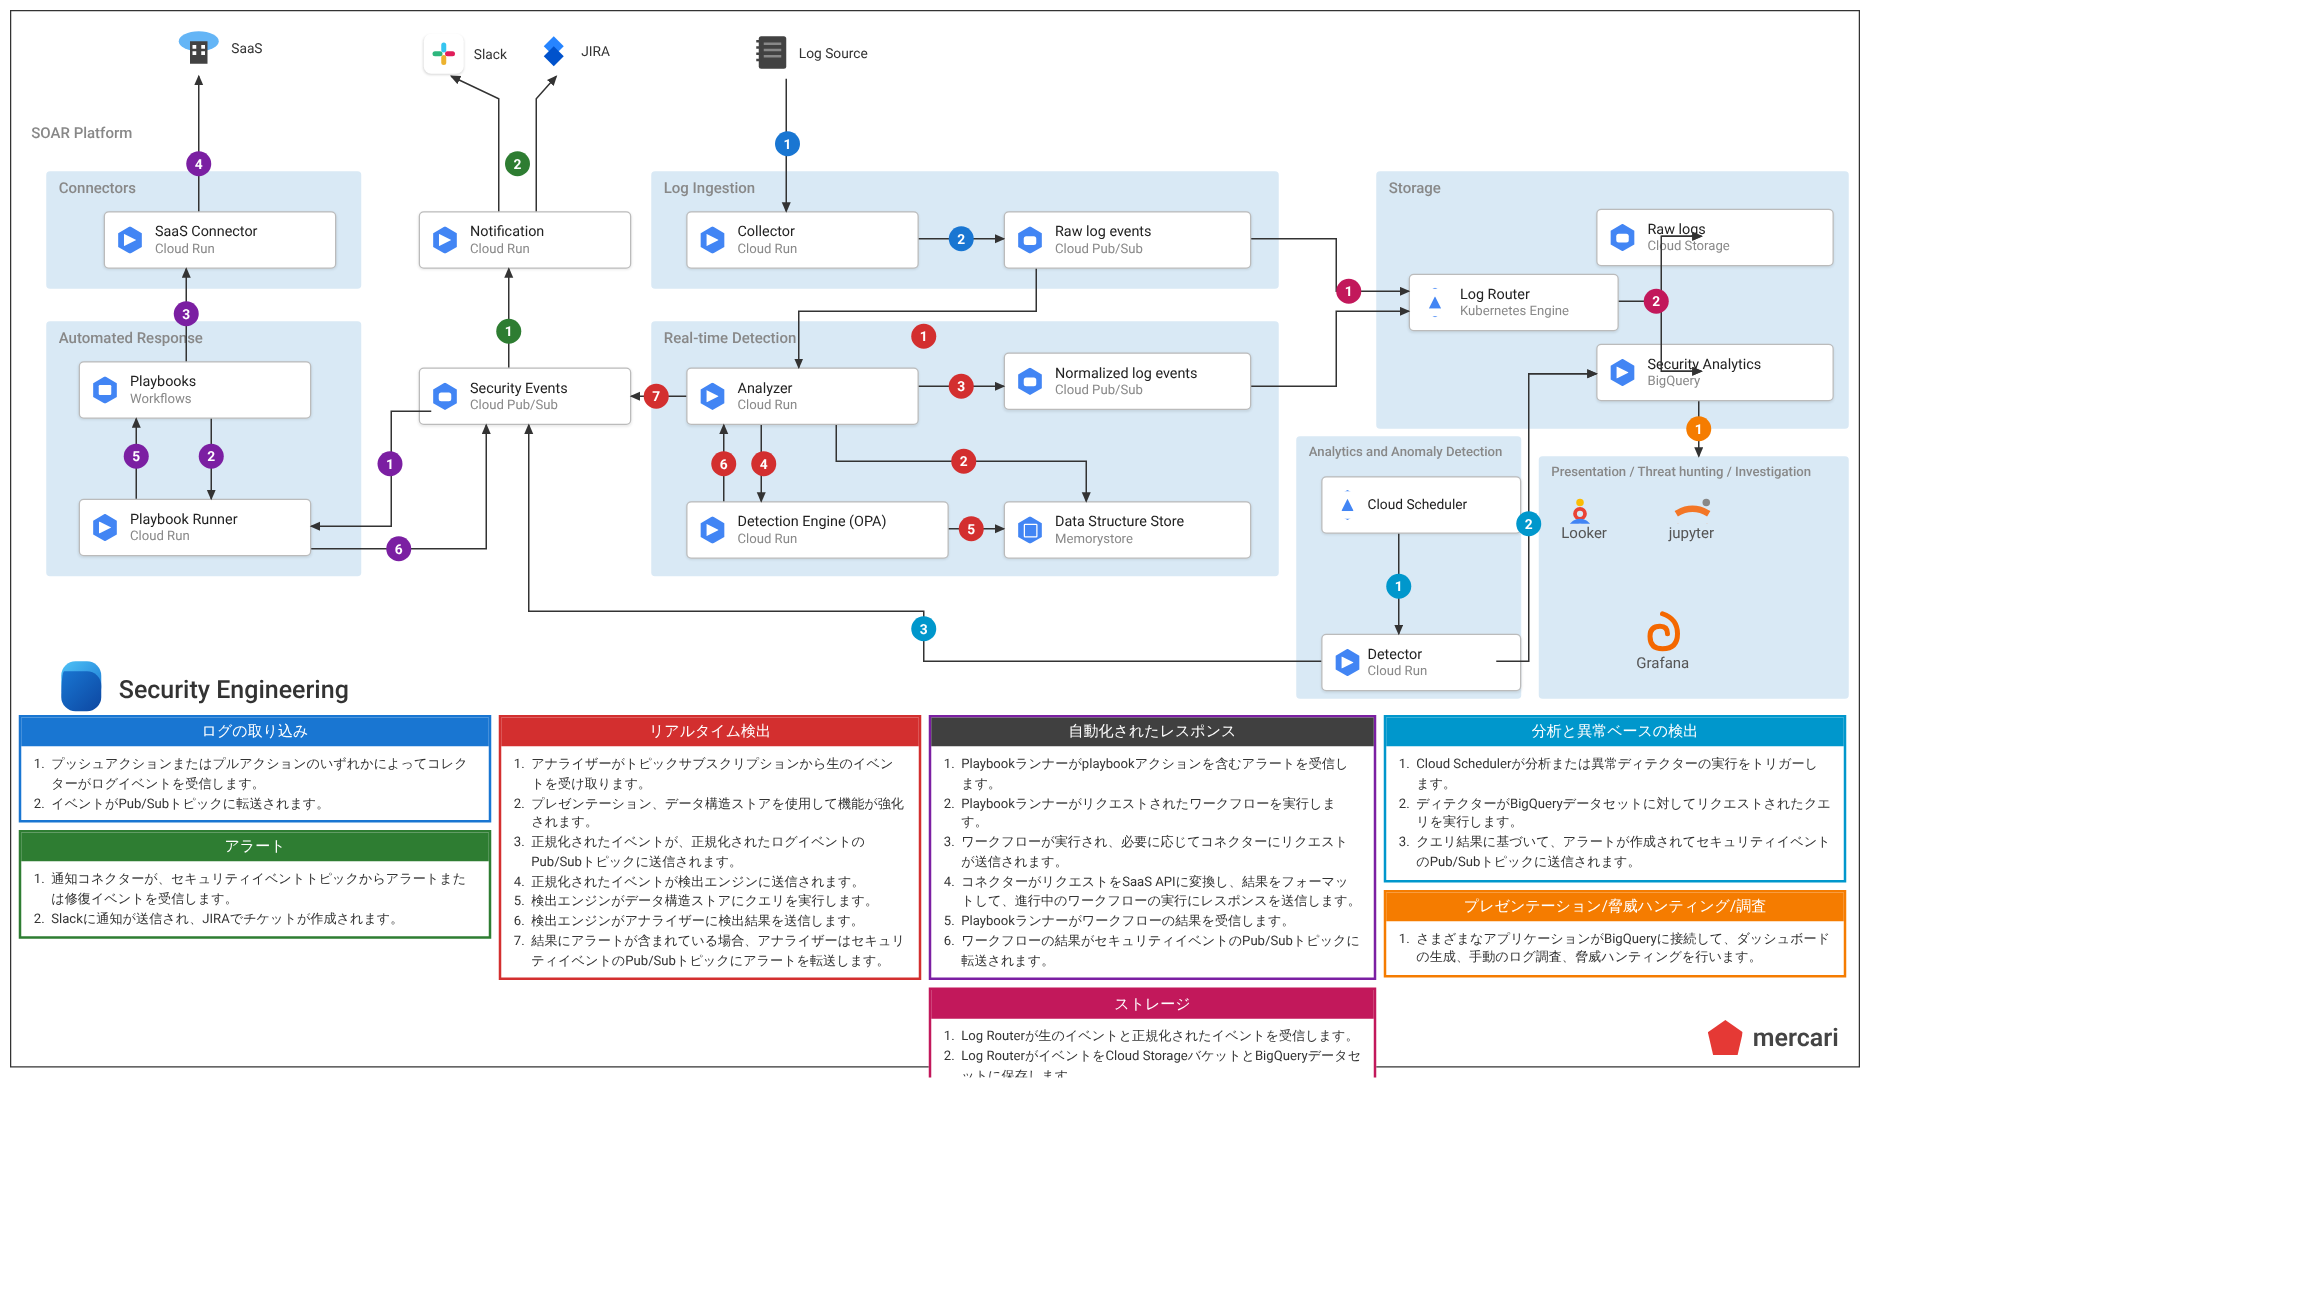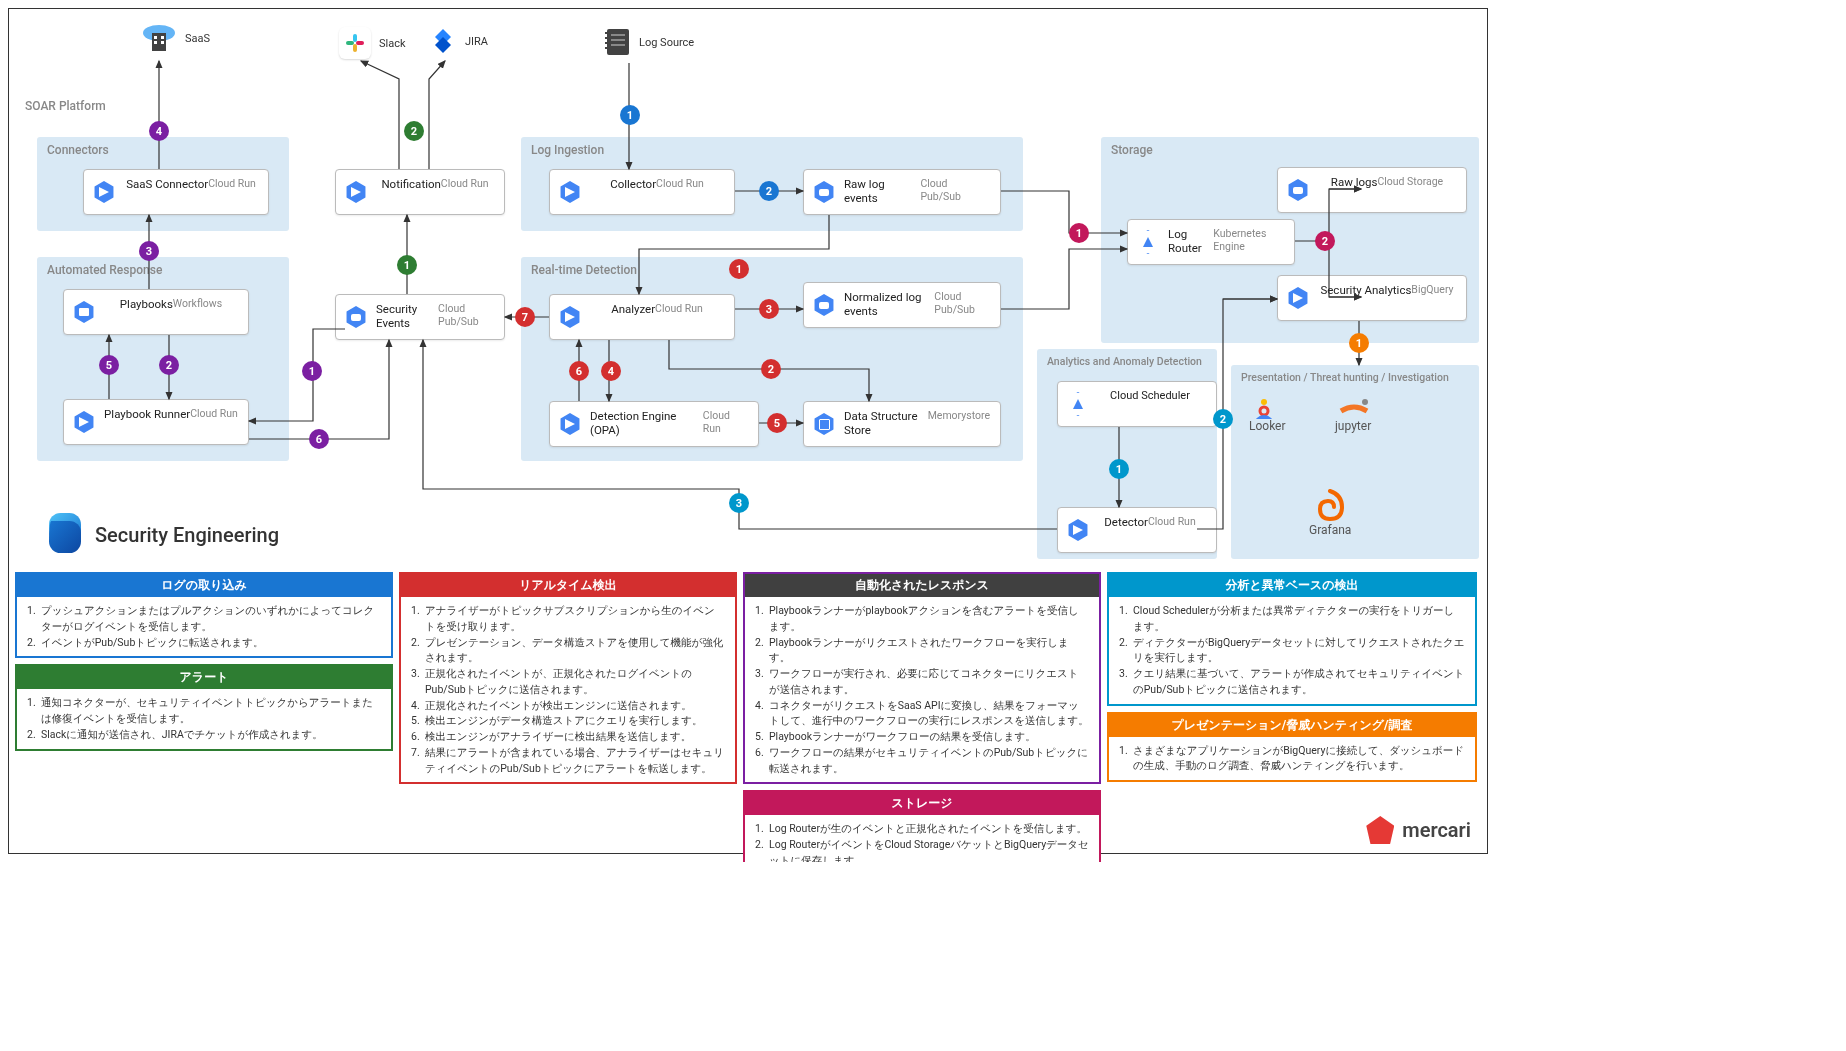--- a/index.html
+++ b/index.html
@@ -2,42 +2,42 @@
 <html><head>
 <meta charset="utf-8">
 <style>
 *{box-sizing:border-box;margin:0;padding:0;font-family:-apple-system,BlinkMacSystemFont,"Segoe UI",Roboto,sans-serif}
 body{background:#fff;padding:8px;font-size:11px;color:#333}
 .canvas{border:1px solid #333;width:1480px;height:846px;position:relative;background:#fff}
 .zone{position:absolute;border-radius:3px}
 .zone-label{position:absolute;top:6px;left:10px;font-size:12px;color:#888;font-weight:500}
 .external{background:#fce8ea;left:6px;top:6px;width:1468px;height:74px}
 .subzone{position:absolute;background:#d9e9f5;border-radius:3px}
-.node{position:absolute;background:#fff;border:1px solid #bbb;border-radius:4px;padding:8px 10px 8px 40px;min-width:160px;height:46px;display:flex;flex-direction:row;justify-content:center;box-shadow:0 1px 2px rgba(0,0,0,.08)}
+.node{position:absolute;background:#fff;border:1px solid #bbb;border-radius:4px;padding:8px 10px 8px 40px;min-width:160px;height:46px;display:flex;flex-direction:column;justify-content:center;box-shadow:0 1px 2px rgba(0,0,0,.08)}
 .node .ico{position:absolute;left:8px;top:50%;transform:translateY(-50%);width:24px;height:24px;display:flex;align-items:center;justify-content:center}
 .node .t{font-size:11.5px;color:#222;line-height:1.2}
 .node .s{font-size:10.5px;color:#888;line-height:1.2}
 .hex{width:22px;height:22px;background:#4285f4;clip-path:polygon(50% 0,93% 25%,93% 75%,50% 100%,7% 75%,7% 25%);display:flex;align-items:center;justify-content:center}
 .hex::after{content:"";width:10px;height:10px;background:#fff;clip-path:polygon(0 0,100% 50%,0 100%)}
 .hex.ps::after{clip-path:none;border-radius:2px;width:10px;height:7px}
 .hex.ms::after{clip-path:none;width:9px;height:9px;border:1.5px solid #fff;background:transparent;border-radius:1px}
 .hex.wf::after{clip-path:none;width:10px;height:8px;background:#fff;border-radius:1px}
 .hex-outline{width:24px;height:24px;border:1.5px solid #4285f4;background:#fff;clip-path:polygon(50% 0,93% 25%,93% 75%,50% 100%,7% 75%,7% 25%);display:flex;align-items:center;justify-content:center}
 .hex-outline::after{content:"";width:10px;height:10px;background:#4285f4;clip-path:polygon(50% 0,100% 100%,0 100%)}
 .badge{position:absolute;width:20px;height:20px;border-radius:50%;color:#fff;font-size:11px;font-weight:700;display:flex;align-items:center;justify-content:center;z-index:3}
 .c-blue{background:#1976d2}.c-green{background:#2e7d32}.c-purple{background:#7b1fa2}.c-red{background:#d32f2f}.c-pink{background:#c2185b}.c-orange{background:#f57c00}.c-sky{background:#0097cc}
 svg.edges{position:absolute;left:0;top:0;width:100%;height:100%;pointer-events:none;z-index:1}
 .legend{position:absolute;left:6px;top:563px;width:1468px;display:flex;gap:6px;flex-wrap:wrap}
 .lbox{border:2px solid;background:#fff;flex-shrink:0}
-.lhead{color:#fff;text-align:center;font-size:12px;font-weight:700;padding:3px 6px}
+.lhead{color:#fff;text-align:center;font-size:12px;font-weight:400;padding:3px 6px}
 .lbody{padding:6px 10px;font-size:10.5px;line-height:1.5}
 .lbody ol{list-style:none;counter-reset:n}
 .lbody li{counter-increment:n;position:relative;padding-left:14px}
 .lbody li::before{content:counter(n)".";position:absolute;left:0}
-.logo-row{position:absolute;left:40px;top:504px;display:flex;align-items:center;gap:12px}
+.logo-row{position:absolute;left:40px;top:520px;display:flex;align-items:center;gap:12px}
 .logo-s{width:32px;height:32px;background:linear-gradient(135deg,#4fc3f7,#1976d2);border-radius:50% 50% 50% 10%/50% 50% 50% 90%;position:relative}
 .logo-s::after{content:"";position:absolute;width:32px;height:32px;background:linear-gradient(135deg,#1976d2,#0d47a1);border-radius:10% 50% 50% 50%/90% 50% 50% 50%;left:0;top:8px}
 .ext-ico{position:absolute;display:flex;flex-direction:column;align-items:center;gap:4px}
 .ext-row{display:flex;align-items:center;gap:8px}
 .mercari{position:absolute;right:16px;bottom:6px;top:804px;display:flex;align-items:center;gap:8px;font-size:20px;font-weight:600;color:#444}
 .mercari-logo{width:28px;height:28px;background:#e53935;clip-path:polygon(50% 0,100% 35%,85% 100%,15% 100%,0 35%);position:relative}
 .mercari-logo::after{content:"";position:absolute;width:6px;height:6px;background:#03a9f4;border-radius:50%;right:-2px;top:0}
 .app-ico{width:56px;height:36px;display:flex;flex-direction:column;align-items:flex-start;justify-content:center}
 </style>
 </head>

